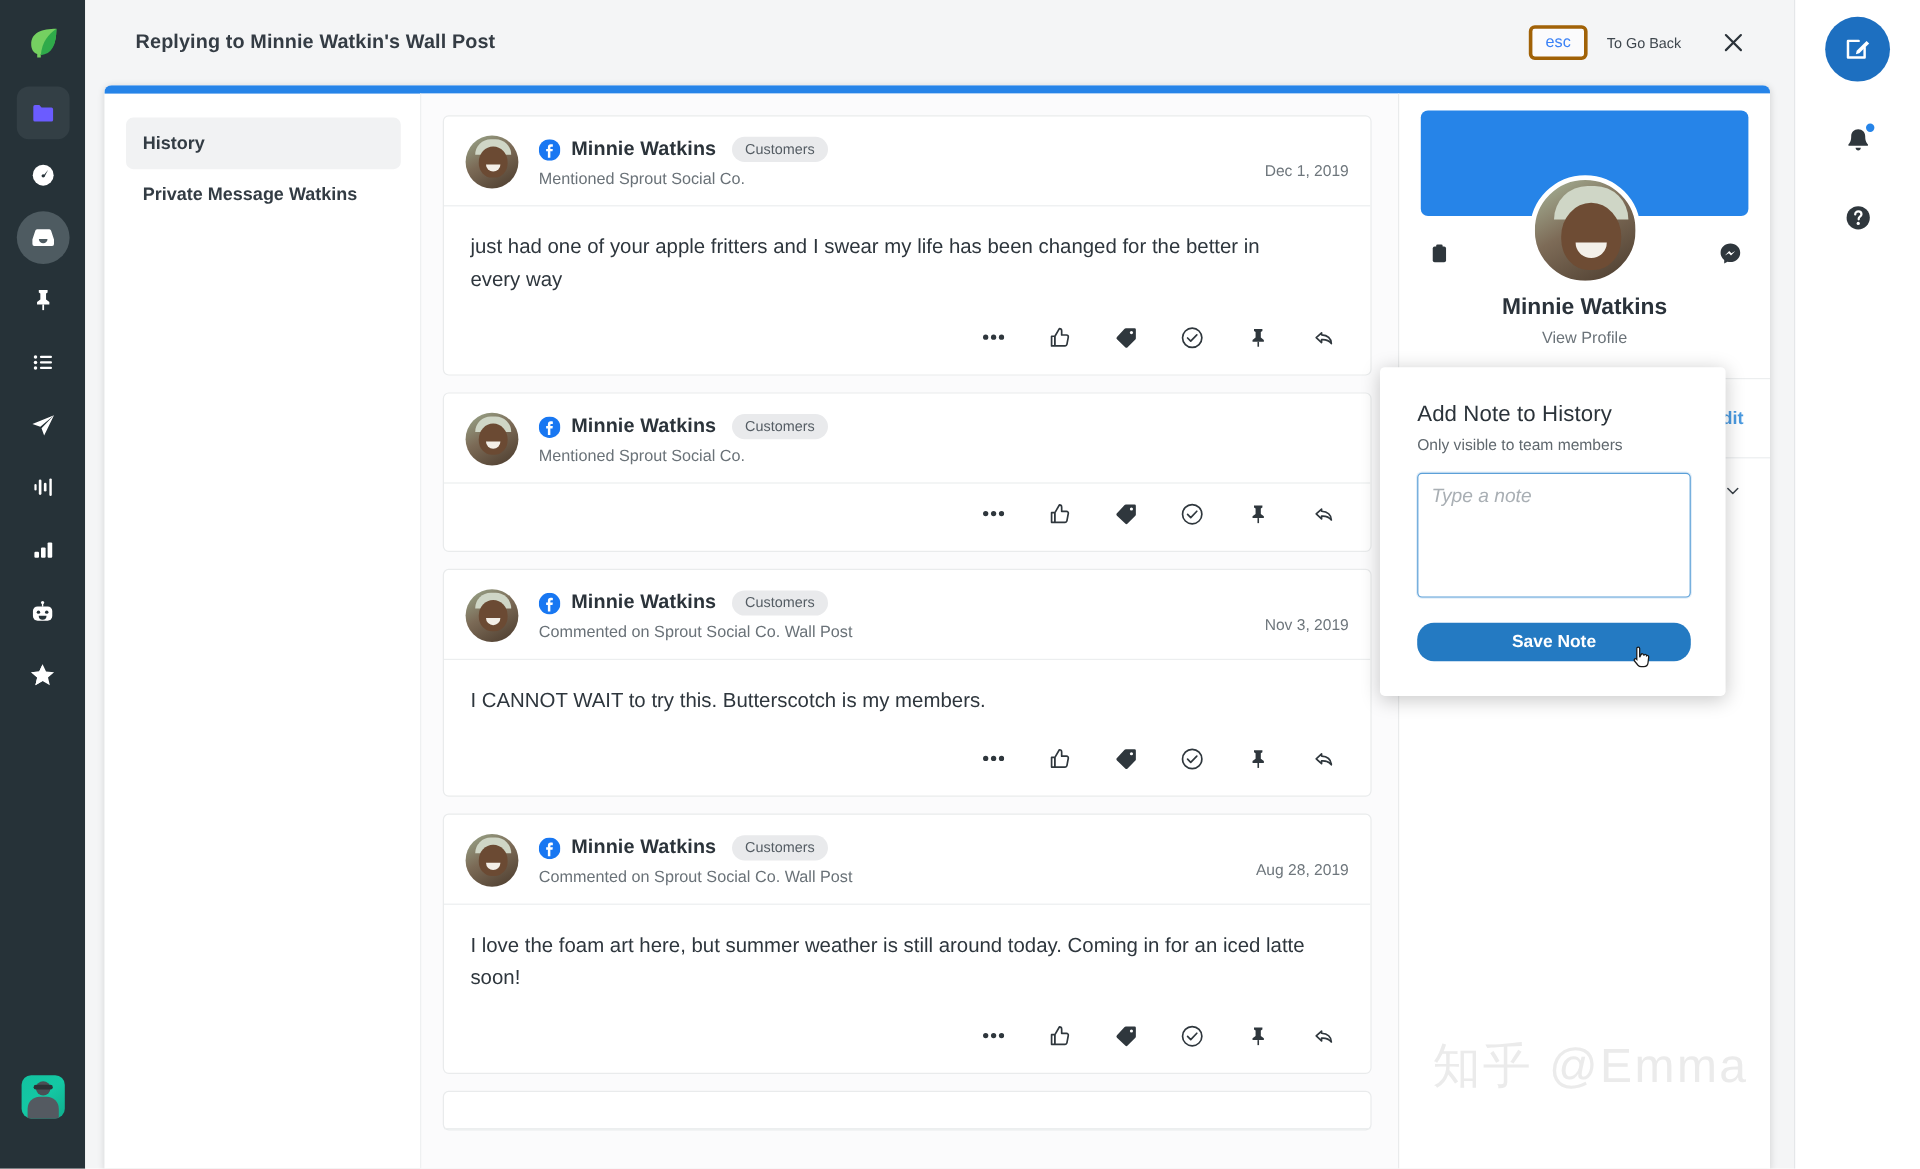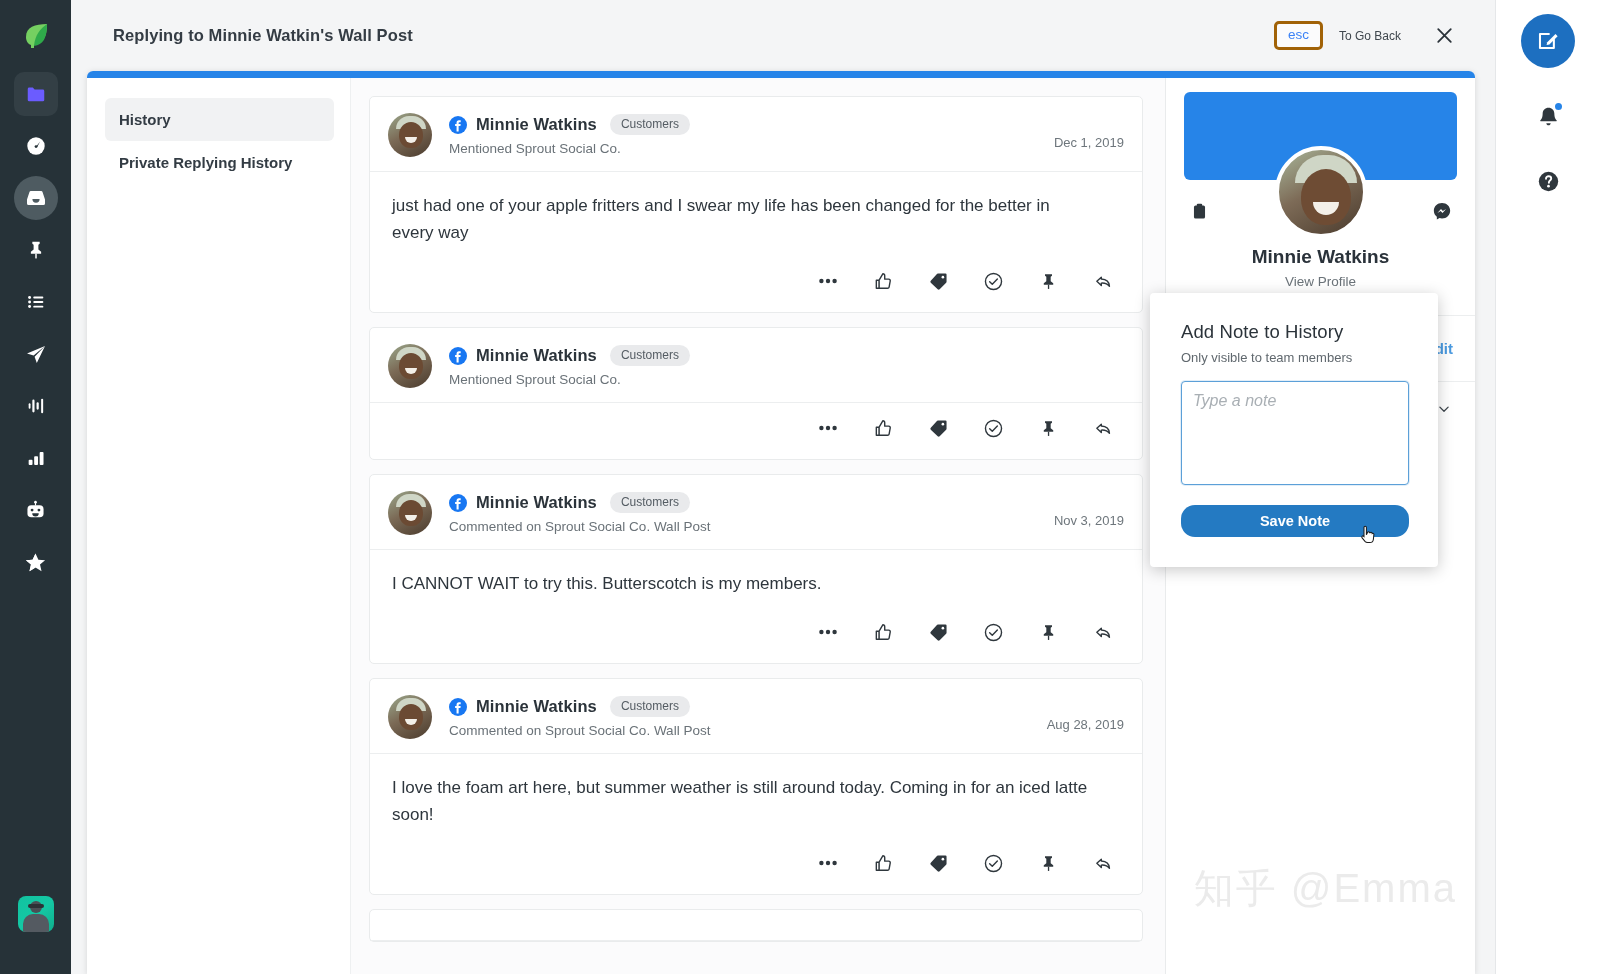--- a/index.html
+++ b/index.html
@@ -158,21 +158,21 @@
   }
   .compose-fab {
     width: 54px; height: 54px; border-radius: 50%; background: #1d6fc0;
     display: flex; align-items: center; justify-content: center; cursor: pointer;
   }
   .urail-ic { width: 30px; height: 30px; display:flex; align-items:center; justify-content:center; position: relative; cursor:pointer; }
   .dot-badge { position: absolute; right: -1px; top: -1px; width: 11px; height: 11px; border-radius: 50%; background: #2684e8; border: 2px solid #fff; }
 
   
   .note-pop {
-    position: absolute; left: 1063px; top: 222px; width: 288px; height: 274px;
+    position: absolute; left: 1063px; top: 235px; width: 288px; height: 274px;
     background: #ffffff; border-radius: 4px;
     box-shadow: 0 3px 16px rgba(0,0,0,.22);
     padding: 28px 31px 0 31px; z-index: 40;
   }
   .note-title { font-size: 18.5px; color: #2b333a; letter-spacing: .1px; }
   .note-sub { font-size: 13px; color: #60686e; margin-top: 7px; }
   .note-textarea {
     width: 228px; height: 104px; margin-top: 16px;
     border: 1px solid #5ca0d8; border-radius: 4px; outline: none;
     padding: 10px 11px; font-size: 16px; color: #2b333a;
@@ -301,21 +301,21 @@
       </div>
     </div>
 
     <div class="panel-wrap">
       <div class="panel">
         <div class="panel-accent"></div>
         <div class="panel-body">
 
           <div class="tabs-col">
             <div class="tab-item active">History</div>
-            <div class="tab-item">Private Replying History</div>
+            <div class="tab-item">Private Message Watkins</div>
           </div>
 
           <div class="feed-col">
 
             <div class="post">
               <div class="post-head">
                 <div class="avatar">
                     <div class="a-hair"></div>
                     <div class="a-face"></div>
                     <div class="a-smile"></div>

